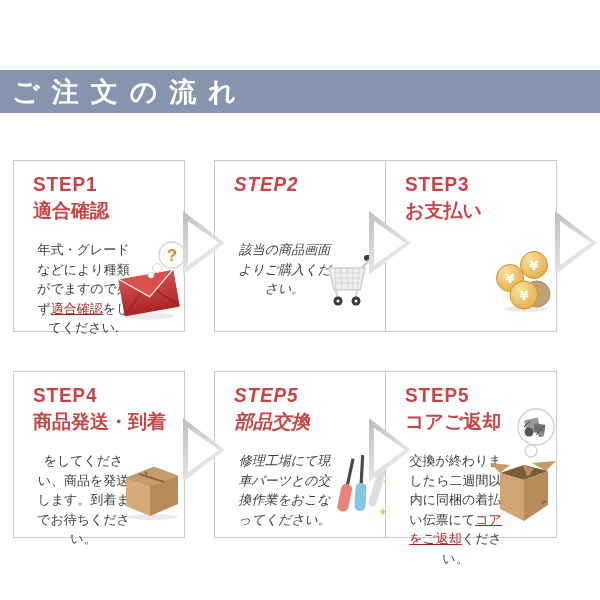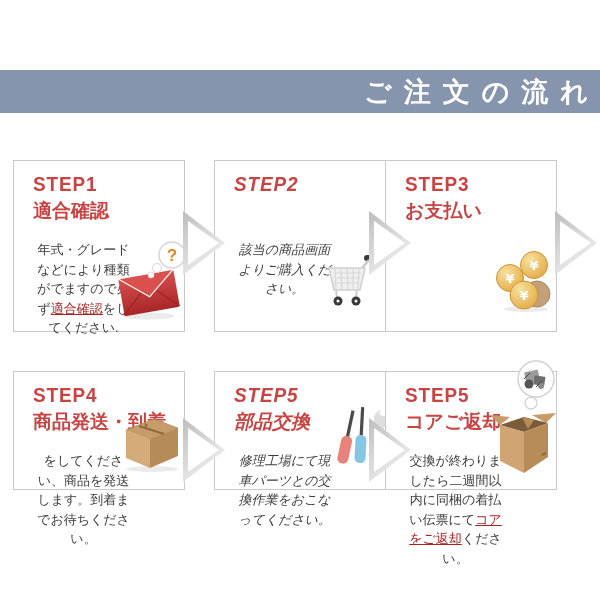--- a/index.html
+++ b/index.html
@@ -3,35 +3,35 @@
 <meta charset="utf-8">
 <style>
   html,body{margin:0;padding:0;}
   body{
     width:600px;height:600px;position:relative;background:#ffffff;
     font-family:"Liberation Sans","DejaVu Sans",sans-serif;
     overflow:hidden;
   }
   .header-bar{
     position:absolute;top:70px;left:0;width:600px;height:43px;
-    background:#8794AE;display:flex;align-items:center;justify-content:flex-end;
+    background:#8794AE;display:flex;align-items:center;justify-content:flex-start;
   }
   .header-bar h1{
     margin:0;color:#ffffff;font-size:27px;font-weight:bold;
     letter-spacing:12px;text-indent:12px;white-space:nowrap;
   }
   .row{position:absolute;left:0;width:600px;}
   .row1{top:160px;height:172px;}
   .row2{top:371px;height:167px;}
   .step-box{
     position:absolute;top:0;width:172px;background:#ffffff;
     border:1px solid #C9C9C9;box-sizing:border-box;text-align:center;
   }
   .row1 .step-box{height:172px;}
-  .row2 .step-box{height:119px;}
+  .row2 .step-box{height:167px;}
   .pos1{left:13px;}.pos2{left:214px;font-style:italic;}.pos3{left:385px;}
   .step-label{
     position:absolute;top:11px;left:19px;
     font-size:21px;font-weight:bold;color:#C94343;letter-spacing:1px;
     transform:scaleX(.9);transform-origin:left top;white-space:nowrap;
   }
   .step-title{
     position:absolute;top:37px;left:19px;
     font-size:19px;font-weight:bold;color:#C94343;white-space:nowrap;
   }

